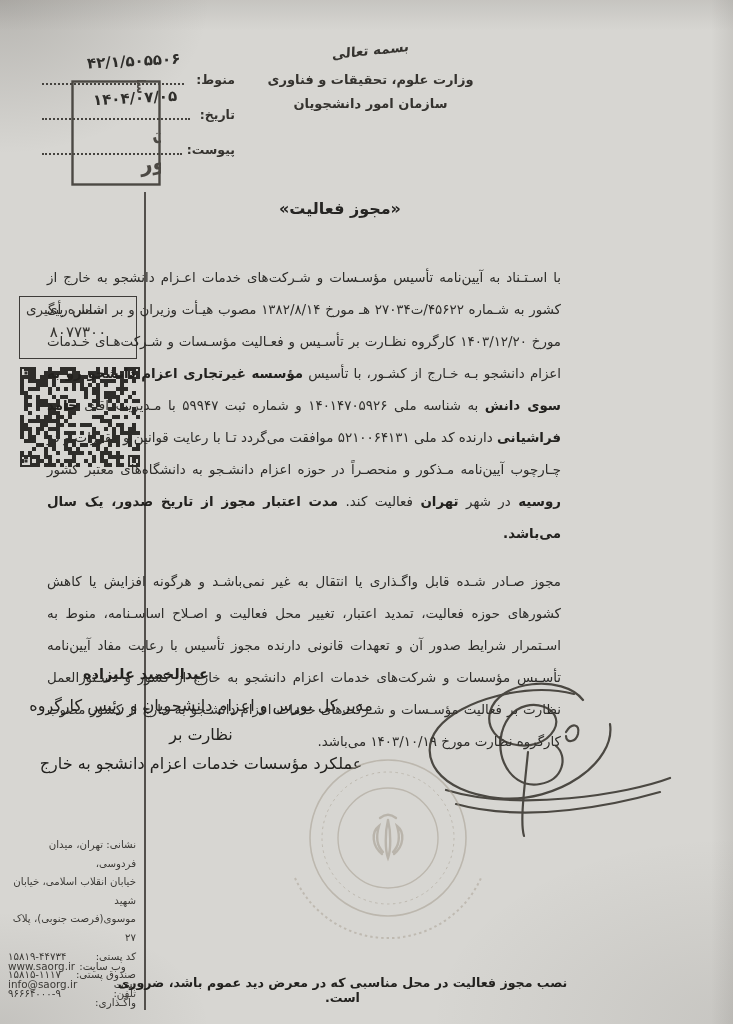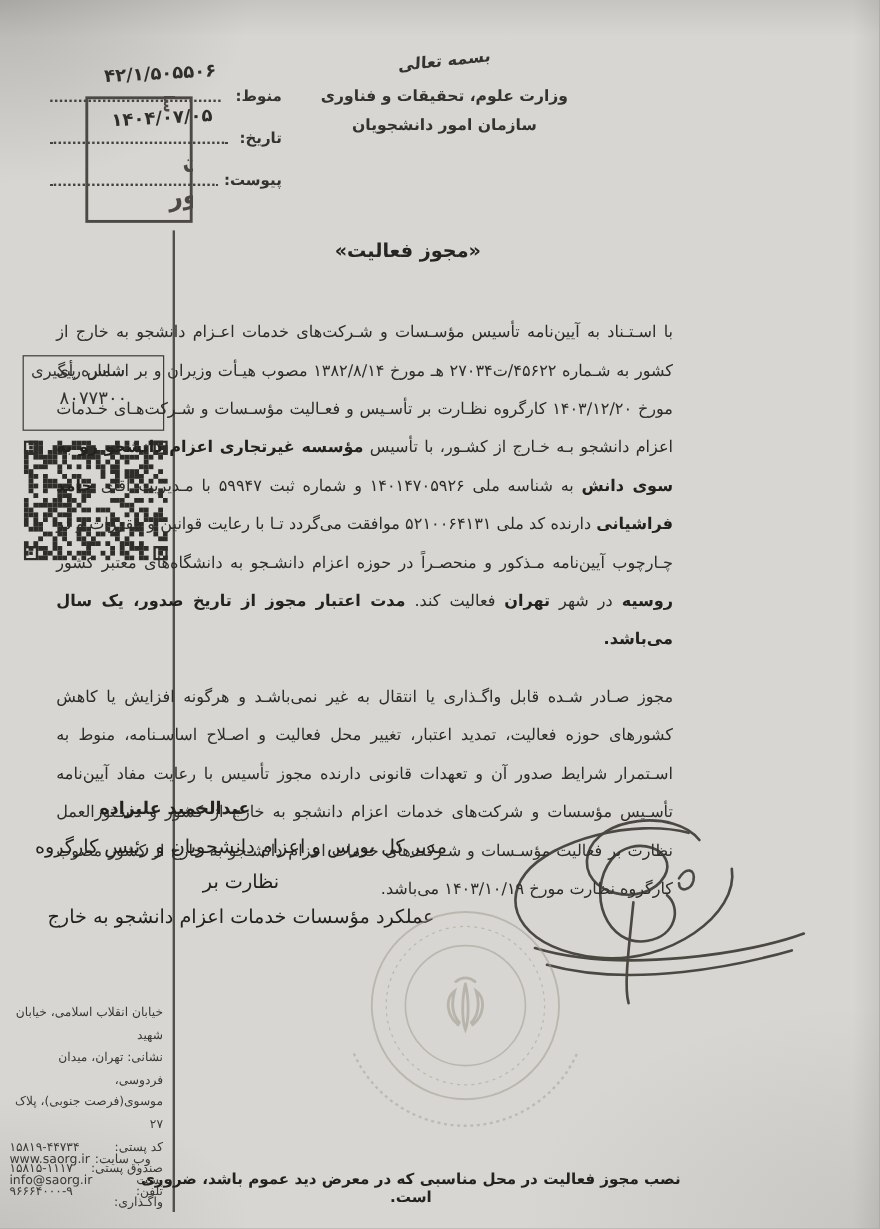--- a/index.html
+++ b/index.html
@@ -506,22 +506,22 @@
       <g transform="translate(133 92)" stroke="#a29a8c" fill="none" stroke-width="2.4" stroke-linecap="round">
         <path d="M0,-20 C3,-8 3,10 0,18 C-3,10 -3,-8 0,-20"></path>
         <path d="M-6,14 C-16,6 -17,-8 -9,-14 C-12,-4 -11,6 -5,12"></path>
         <path d="M6,14 C16,6 17,-8 9,-14 C12,-4 11,6 5,12"></path>
         <path d="M-8,-22 C-3,-26 3,-26 8,-22"></path>
       </g>
     </svg>
   </div>
 
   <div class="addr">
+    <div>نشانی: تهران، میدان فردوسی،</div>
     <div>خیابان انقلاب اسلامی، خیابان شهید</div>
-    <div>نشانی: تهران، میدان فردوسی،</div>
     <div>موسوی(فرصت جنوبی)، پلاک ۲۷</div>
     <div class="row">
       <span>کد پستی:</span>
       <span class="ltr">۱۵۸۱۹-۴۴۷۳۴</span>
     </div>
     <div class="row">
       <span>صندوق پستی:</span>
       <span class="ltr">۱۵۸۱۵-۱۱۱۷</span>
     </div>
     <div class="row">

